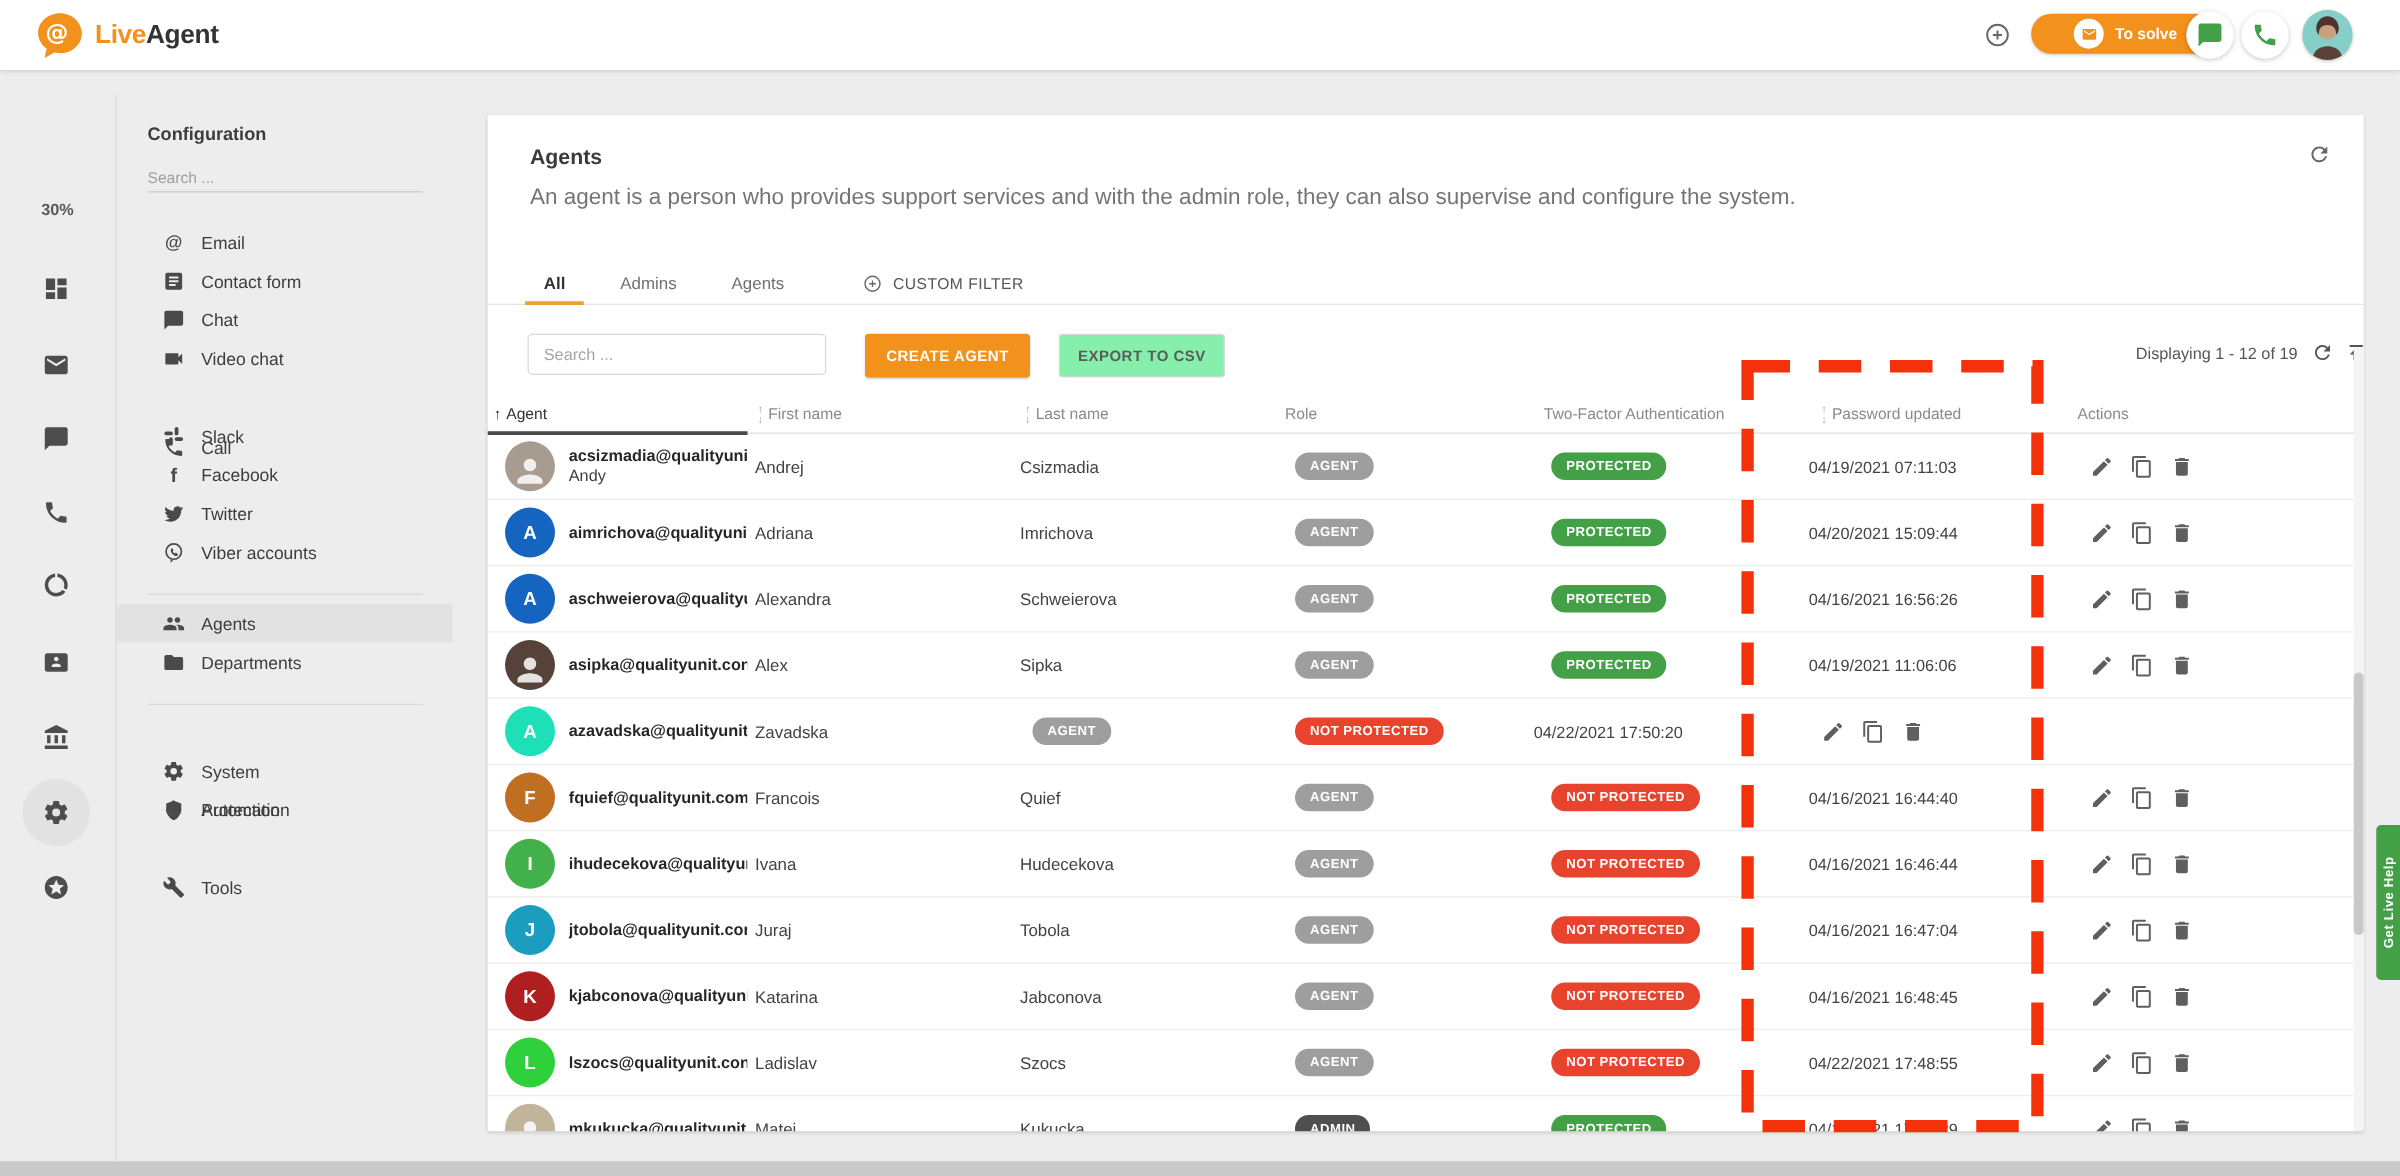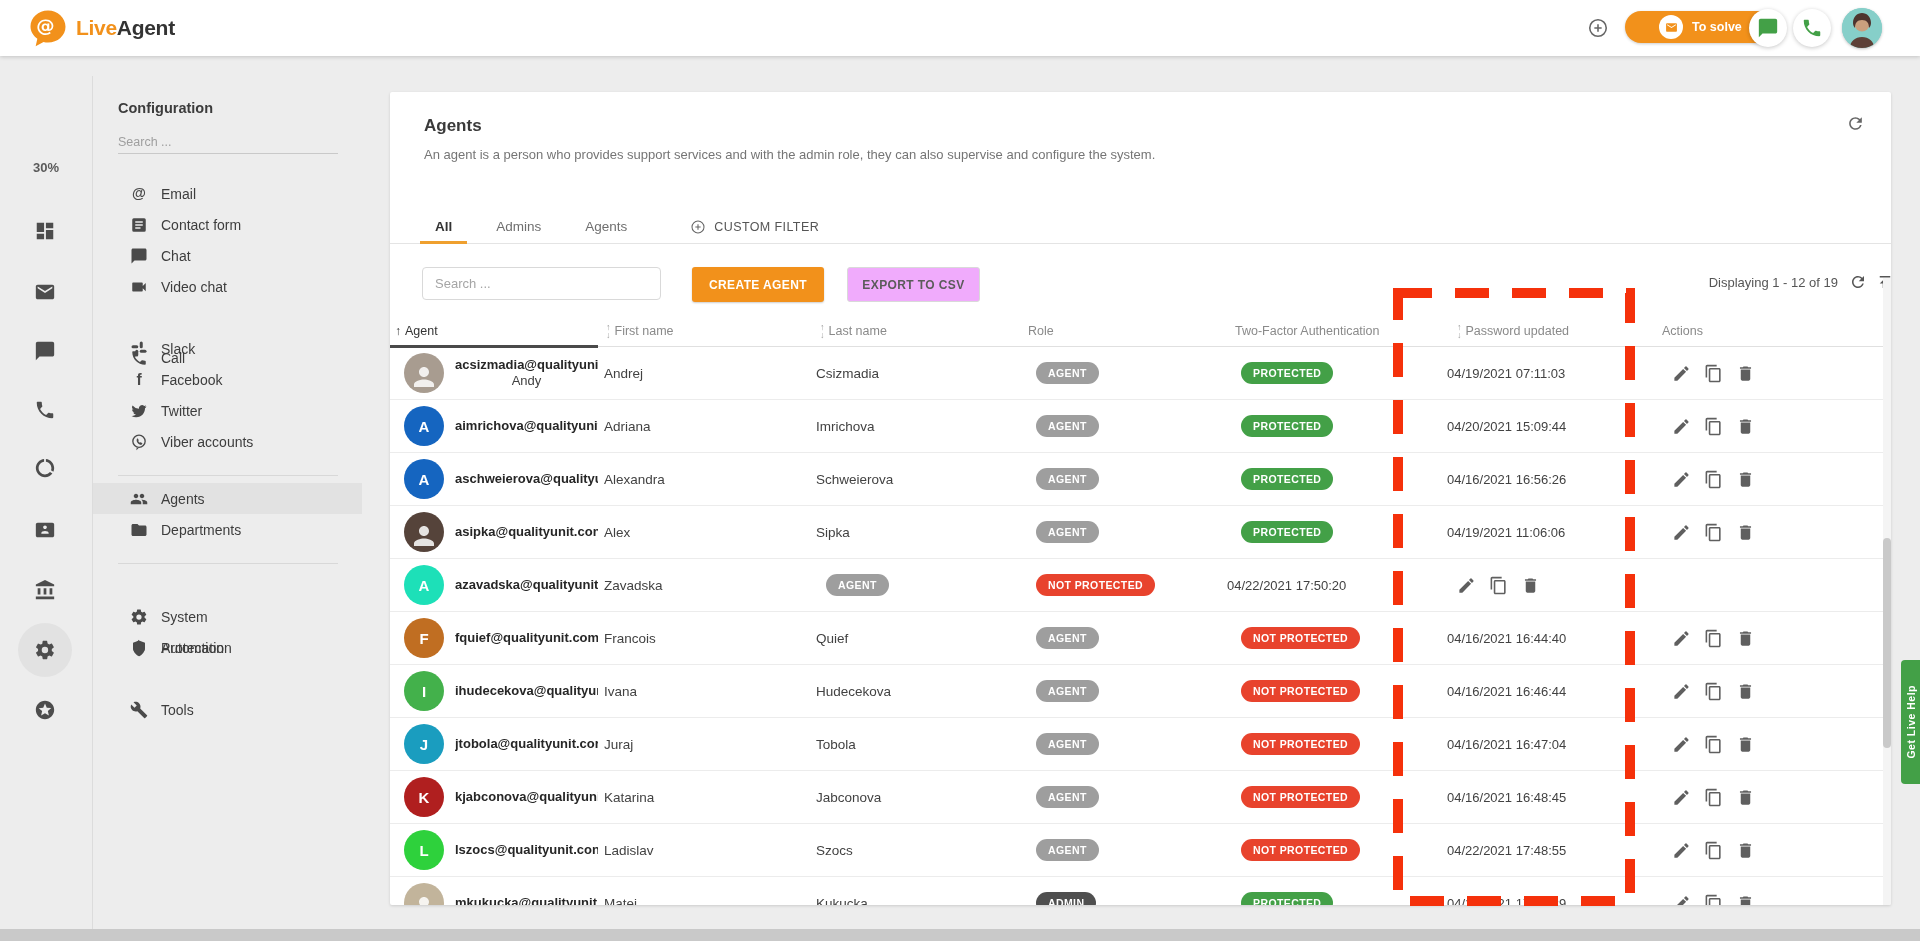--- a/index.html
+++ b/index.html
@@ -40,51 +40,51 @@
   .cfg-item{position:absolute;left:0;width:269px;height:31px;display:flex;align-items:center;cursor:pointer;}
   .cfg-item .ic{width:18px;height:18px;margin-left:37px;color:#4a4a4a;display:flex;align-items:center;justify-content:center;}
   .cfg-item .ic svg{width:18px;height:18px;}
   .cfg-item .lb{margin-left:13px;font-size:14px;color:#3d3d3d;}
   .cfg-item.selected{background:#e2e2e2;}
   .cfg-div{position:absolute;left:25px;width:220px;height:1px;background:#d8d8d8;}
 
   
   .card{position:absolute;left:390px;top:92px;width:1501px;height:813px;background:#fff;box-shadow:0 1px 3px rgba(0,0,0,.14);border-radius:2px;overflow:hidden;}
   .card-title{position:absolute;left:34px;top:24px;font-size:17px;font-weight:bold;color:#3a3a3a;}
-  .card-desc{position:absolute;left:34px;top:55px;font-size:13px;color:#757575;}
+  .card-desc{position:absolute;left:34px;top:55px;font-size:18px;color:#757575;}
 
   .tabsbar{position:absolute;left:0;top:118px;width:1501px;height:34px;border-bottom:1px solid #e4e4e4;display:flex;align-items:stretch;padding-left:30px;box-sizing:border-box;}
   .tab{position:relative;display:flex;align-items:center;padding:0 15px;margin-right:14px;font-size:13.5px;color:#6f6f6f;cursor:pointer;}
   .tab.active{color:#333;font-weight:bold;}
   .tab.active:after{content:"";position:absolute;left:0;right:0;bottom:-1px;height:3px;background:#EFA02F;}
   .custom-filter{display:flex;align-items:center;gap:8px;margin-left:34px;font-size:12.5px;color:#555;letter-spacing:.4px;cursor:pointer;}
   .custom-filter svg{width:16px;height:16px;color:#666;}
 
   .toolbar-search{position:absolute;left:32px;top:175px;width:239px;height:33px;box-sizing:border-box;border:1px solid #d9d9d9;border-radius:4px;padding:0 12px;font-size:13px;color:#444;outline:none;font-family:inherit;}
   .toolbar-search::placeholder{color:#a5a5a5;}
   .btn{position:absolute;top:175px;height:35px;border:none;border-radius:3px;font-size:12px;font-weight:bold;letter-spacing:.4px;cursor:pointer;font-family:inherit;}
   .btn-create{left:302px;width:132px;background:#F2911B;color:#fff;box-shadow:0 1px 2px rgba(0,0,0,.2);}
-  .btn-export{left:457px;width:133px;background:#f0abfc;color:#5b5b5b;border:1px solid #d9d9d9;}
+  .btn-export{left:457px;width:133px;background:#86efac;color:#5b5b5b;border:1px solid #d9d9d9;}
   .displaying{position:absolute;top:183px;left:1318px;width:130px;text-align:right;font-size:13px;color:#555;}
   .mini-ic{position:absolute;top:181px;width:20px;height:20px;color:#555;cursor:pointer;}
   .mini-ic svg{width:18px;height:18px;}
   .ic-refresh-table{left:1459px;}
   .ic-upload{left:1486px;}
   .ic-refresh-card{position:absolute;right:25px;top:22px;width:20px;height:20px;color:#666;cursor:pointer;}
   .ic-refresh-card svg{width:19px;height:19px;}
 
   
   .tgrid{display:grid;grid-template-columns:208px 212px 210px 205px 220px 215px auto;}
   .thead{position:absolute;left:0;top:224px;width:1494px;height:30px;border-bottom:1px solid #e0e0e0;}
   .th{display:flex;align-items:center;font-size:12.5px;color:#8a8a8a;overflow:hidden;white-space:nowrap;cursor:pointer;}
   .th .sort{font-size:9px;line-height:8px;color:#9e9e9e;margin-right:4px;display:inline-flex;flex-direction:column;}
   .th.sorted{color:#333;}
   .th.sorted .sort{color:#333;font-size:12px;}
   .sort-underline{position:absolute;left:0;bottom:-2px;width:208px;height:3px;background:#4a4a4a;}
-  .tbody{position:absolute;left:0;top:255px;width:1494px;text-align:center;}
+  .tbody{position:absolute;left:0;top:255px;width:1494px;}
   .trow{height:52px;border-bottom:1px solid #ececec;align-items:center;cursor:pointer;}
   .cell{display:flex;align-items:center;height:52px;overflow:hidden;white-space:nowrap;}
   .c-agent{padding-left:14px;gap:11px;}
   .avatar{width:40px;height:40px;min-width:40px;border-radius:50%;display:flex;align-items:center;justify-content:center;color:#fff;font-weight:bold;font-size:15px;overflow:hidden;}
   .avatar svg{width:30px;height:30px;margin-top:8px;}
   .agent-mail{display:flex;flex-direction:column;line-height:16px;overflow:hidden;}
   .agent-mail .em{font-size:13px;font-weight:bold;color:#262626;}
   .agent-mail .note{font-size:13px;color:#3f3f3f;}
   .c-name{padding-left:6px;font-size:13.5px;color:#424242;}
   .c-role{padding-left:16px;}

